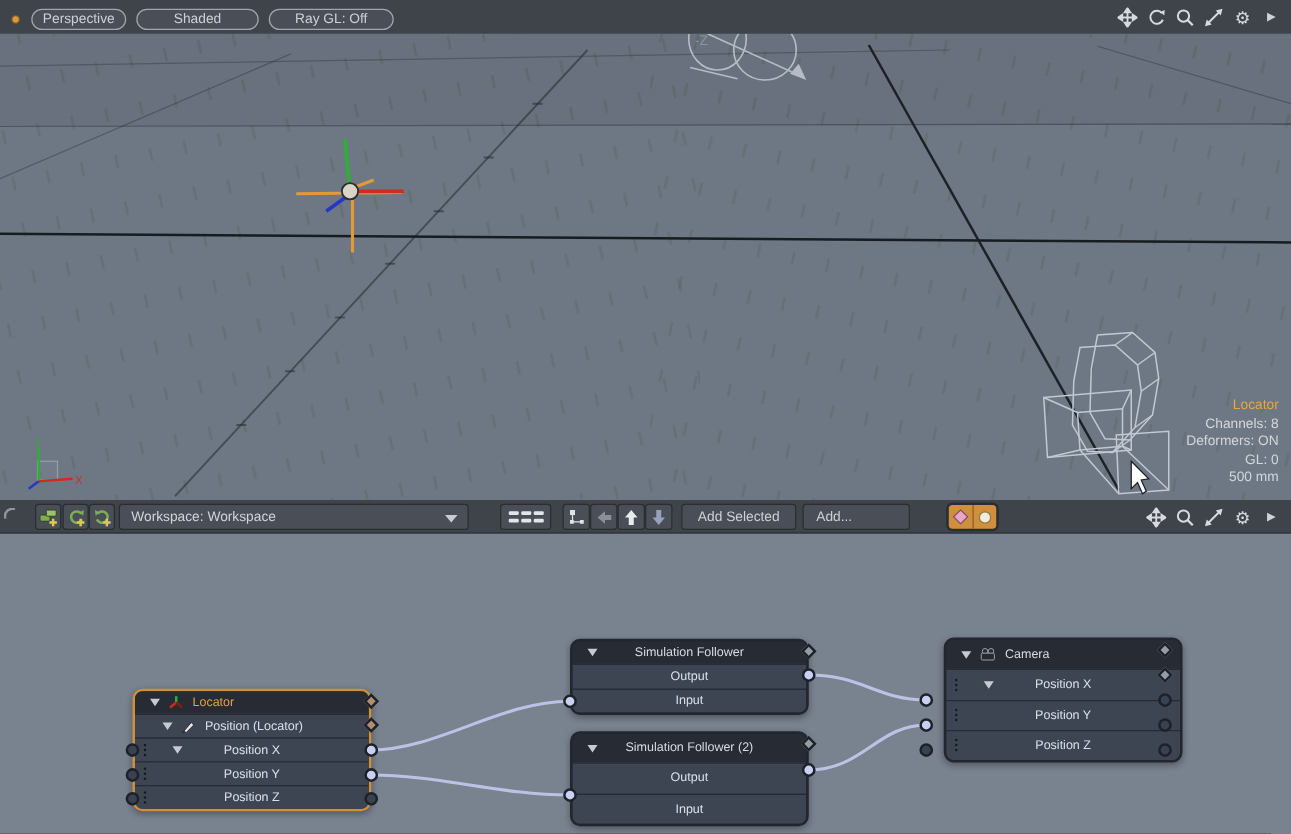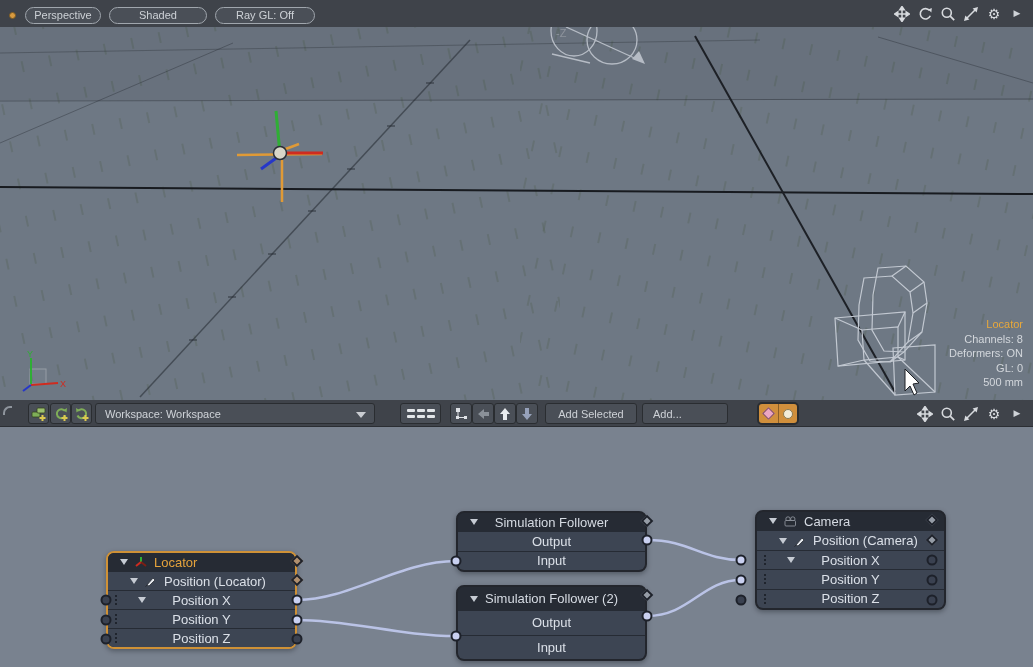--- a/index.html
+++ b/index.html
@@ -43,21 +43,21 @@
   .ccircle{width:10px;height:10px;background:#f2ecd9;border-radius:50%;border:1px solid #8a7b54}
   .stb .icoset{right:8px;top:0;height:27px}
 
   
   .sch{position:absolute;left:0;top:427px;width:1033px;height:240px;background:#79828f;overflow:hidden}
   .sch svg.wires{position:absolute;left:0;top:0}
 
   .node{position:absolute;display:flex;flex-direction:column;border:2px solid #23262d;border-radius:8px;
     overflow:hidden;background:#262b34;box-shadow:0 2px 5px rgba(10,12,16,.35)}
   .node.selected{border-color:#cf9136}
-  .nrow{flex:1;display:flex;align-items:center;position:relative;background:#3d4553;color:#dbe0e8;font-size:13px}
+  .nrow{flex:1;display:flex;align-items:center;position:relative;background:#3d4553;color:#dbe0e8;font-size:10px}
   .nrow+.nrow{border-top:1px solid #262b34}
   .nrow.hdr{background:#262b34;color:#d6dbe3}
   .nrow.left{padding-left:12px;gap:7px}
   .nrow.sub{padding-left:22px;gap:7px}
   .nrow.center{justify-content:center}
   .nrow .title-orange{color:#e5a33c}
   .tri{width:0;height:0;border-left:4px solid transparent;border-right:4px solid transparent;border-top:6px solid #c6cbd3;flex:none}
   .tri.abs{position:absolute;left:30px;top:50%;transform:translateY(-50%)}
   .tri.hdrabs{position:absolute;left:12px;top:50%;transform:translateY(-50%)}
   .dots{position:absolute;left:7px;top:50%;width:2px;height:2px;border-radius:50%;background:#161a20;
@@ -393,28 +393,20 @@
     <div class="node" style="left:755px;top:83px;width:191px;height:100px">
       <div class="nrow hdr left">
         <span class="tri"></span>
         <svg width="13" height="11">
           <circle cx="4" cy="3" r="2.2" fill="#262b33" stroke="#9aa0a8" stroke-width="0.8"></circle>
           <circle cx="8.8" cy="3" r="2.2" fill="#262b33" stroke="#9aa0a8" stroke-width="0.8"></circle>
           <rect x="1" y="4.5" width="10.5" height="5.5" rx="1" fill="#262b33" stroke="#9aa0a8" stroke-width="0.8"></rect>
           </svg>
         <span>Camera</span>
       </div>
-      <div class="nrow sub">
-        <span class="tri"></span>
-        <svg width="12" height="12">
-          <path d="M2,10 L8,3 L10,5 L4,11 Z" fill="#e6e9ee" stroke="#2a2e35" stroke-width="0.8"></path>
-          <line x1="2" y1="10" x2="0.5" y2="11.8" stroke="#2a2e35"></line>
-          </svg>
-        <span>Position (Camera)</span>
-      </div>
       <div class="nrow center">
         <span class="dots"></span>
         <span class="tri abs"></span>
         <span>Position X</span>
       </div>
       <div class="nrow center">
         <span class="dots"></span>
         <span>Position Y</span>
       </div>
       <div class="nrow center">

